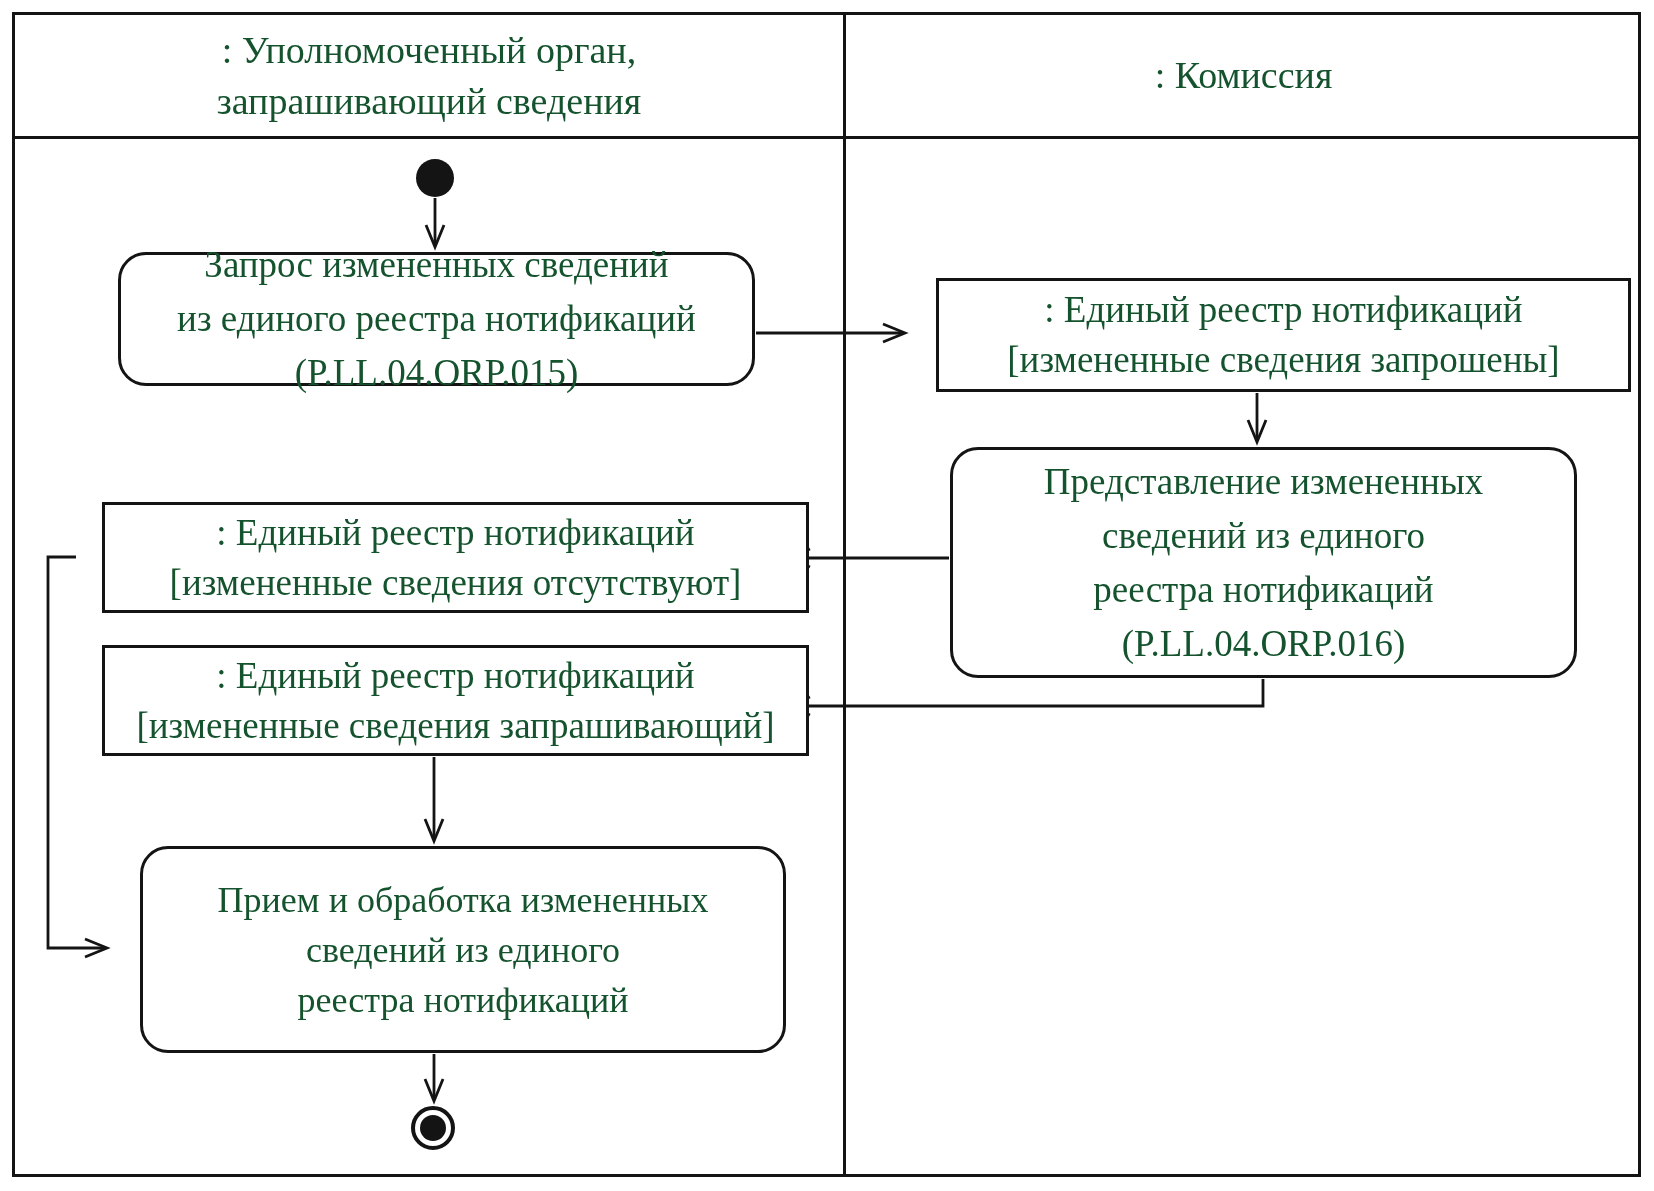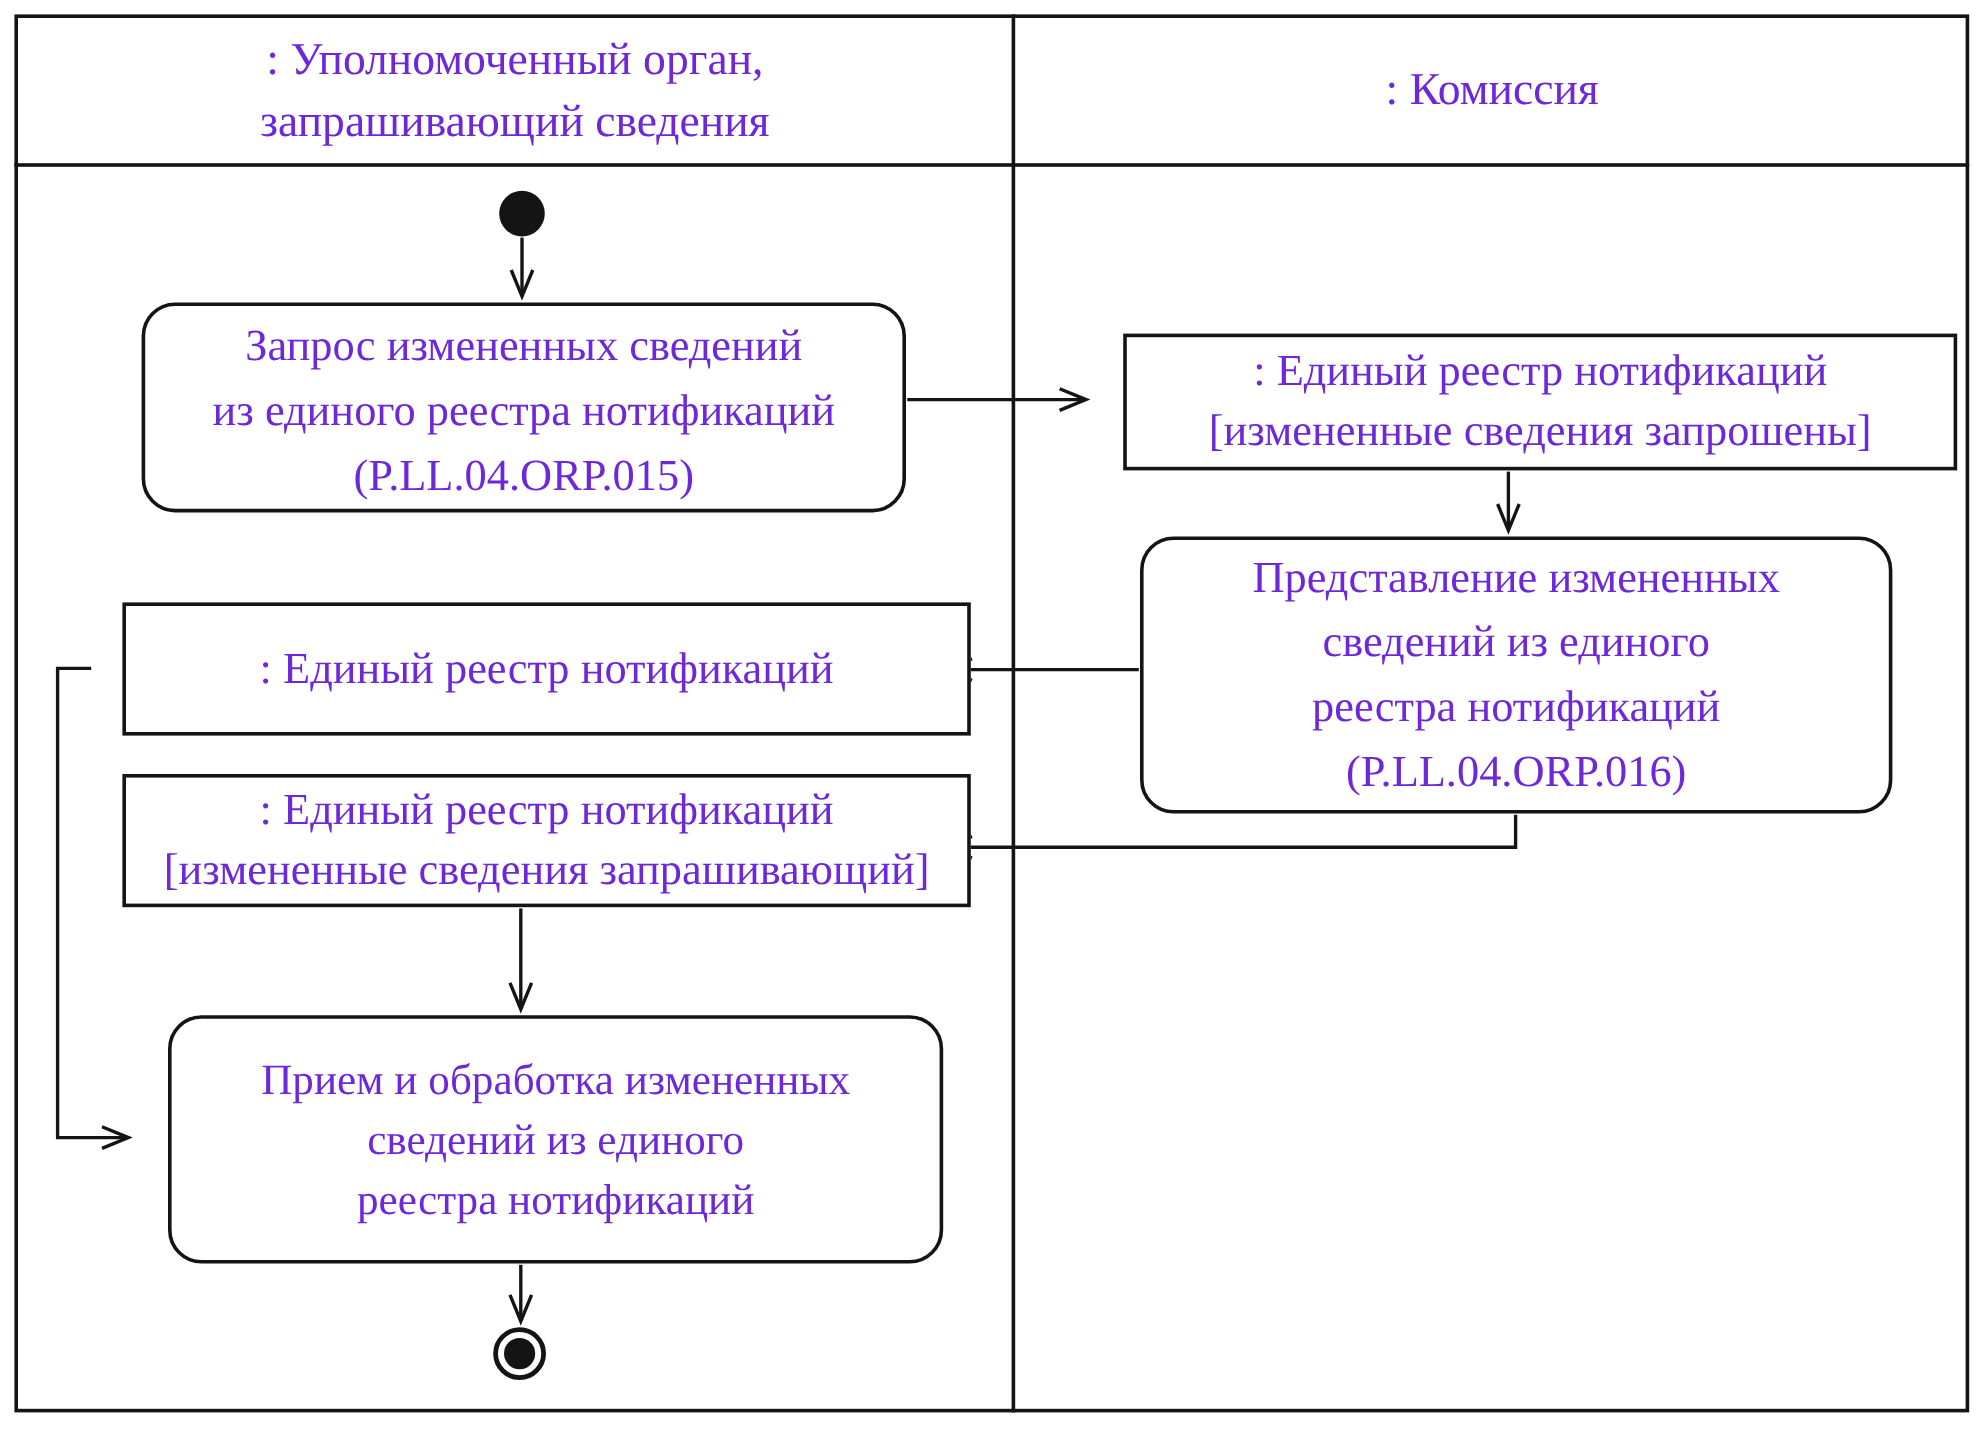--- a/index.html
+++ b/index.html
@@ -6,21 +6,21 @@
     margin: 0;
     padding: 0;
     background: #ffffff;
   }
   .canvas {
     position: relative;
     width: 1654px;
     height: 1191px;
     background: #ffffff;
     font-family: "Liberation Serif", "DejaVu Serif", serif;
-    color: #6d28d9;
+    color: #14532d;
     overflow: hidden;
   }
   .frame {
     position: absolute;
     left: 12px; top: 12px;
     width: 1629px; height: 1165px;
     border: 3px solid #141414;
     box-sizing: border-box;
   }
   .lane-divider {
@@ -58,21 +58,21 @@
     display: flex;
     flex-direction: column;
     align-items: center;
     justify-content: center;
     text-align: center;
     z-index: 3;
   }
   .activity { border-radius: 28px; font-size: 37px; }
   .objstate { border-radius: 0;    font-size: 37px; margin-left: 26px; }
 
-  .activity.a1 { left: 118px; top: 252px; width: 637px; height: 175px; line-height: 54px; justify-content: flex-end; }
+  .activity.a1 { left: 118px; top: 252px; width: 637px; height: 134px; line-height: 54px; }
   .objstate.r1 { left: 910px; top: 278px; width: 695px; height: 114px; line-height: 50px; }
   .activity.a2 { left: 950px; top: 447px; width: 627px; height: 231px; line-height: 54px; }
   .objstate.l1 { left: 76px;  top: 502px; width: 707px; height: 111px; line-height: 50px; }
   .objstate.l2 { left: 76px;  top: 645px; width: 707px; height: 111px; line-height: 50px; }
   .activity.a3 { left: 112px; top: 846px; width: 646px; height: 207px; line-height: 50px; font-size: 36px; margin-left: 28px; }
 
   .initial-node {
     position: absolute;
     left: 416px; top: 159px;
     width: 38px; height: 38px;
@@ -152,20 +152,21 @@
 
   <div class="node activity a2">
     <div>Представление измененных</div>
     <div>сведений из единого</div>
     <div>реестра нотификаций</div>
     <div>(P.LL.04.ORP.016)</div>
   </div>
 
   <div class="node objstate l1">
     <div>: Единый реестр нотификаций</div>
+    <div>[измененные сведения отсутствуют]</div>
   </div>
 
   <div class="node objstate l2">
     <div>: Единый реестр нотификаций</div>
     <div>[измененные сведения запрашивающий]</div>
   </div>
 
   <div class="node activity a3">
     <div>Прием и обработка измененных</div>
     <div>сведений из единого</div>

